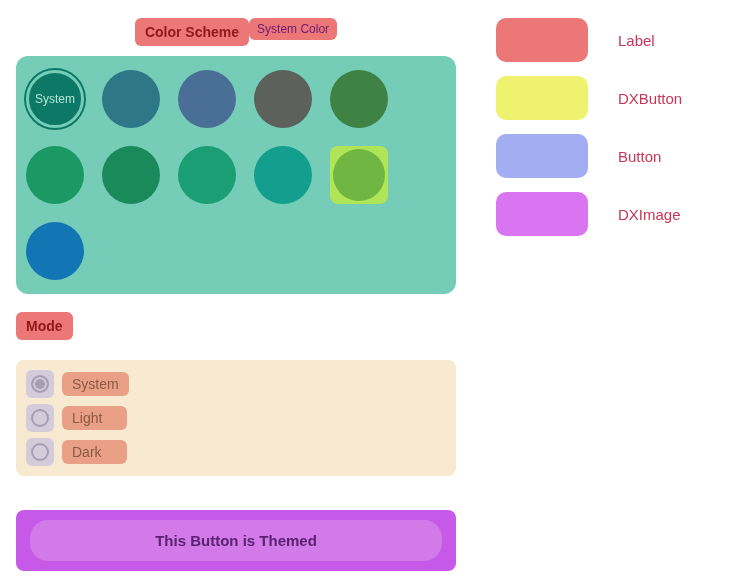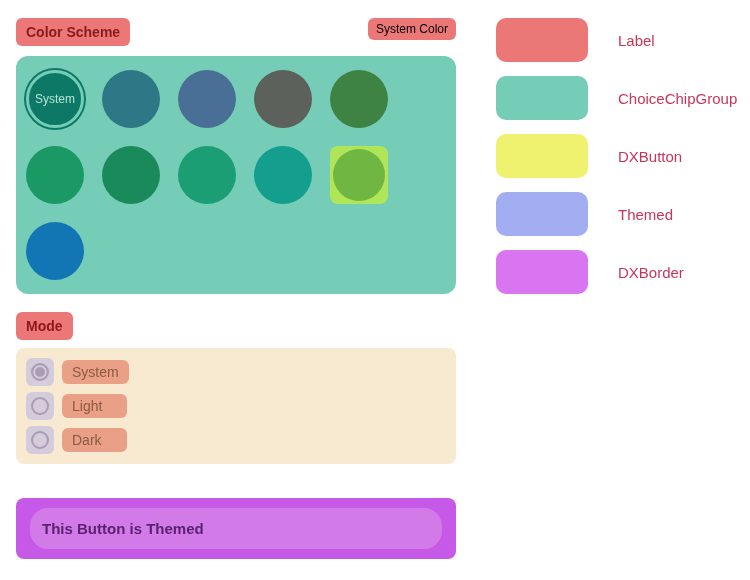--- a/index.html
+++ b/index.html
@@ -1,34 +1,34 @@
 <!DOCTYPE html>
 <html><head>
 <meta charset="utf-8">
 <style>
 *{margin:0;padding:0;box-sizing:border-box;font-family:-apple-system,BlinkMacSystemFont,"Segoe UI",sans-serif}
 body{background:#fff;width:750px;height:580px;position:relative}
 .left{position:absolute;left:16px;top:18px;width:440px}
 .label{display:inline-block;background:#ec7777;color:#8b1a1a;padding:6px 10px;border-radius:6px;font-size:14px;font-weight:600}
 .label-sm{padding:4px 8px;font-size:12px;font-weight:500}
-.label-sm-lighter{color:#000000}
-.row{display:flex;justify-content:space-between;align-items:flex-start;margin-bottom:10px}
+.label-sm-lighter{color:#701a75}
+.row{display:flex;justify-content:center;align-items:flex-start;margin-bottom:10px}
 .chip-group{background:#76cdb7;border-radius:12px;padding:14px 10px;margin-bottom:18px;display:flex;flex-wrap:wrap;gap:18px}
 .chip{width:58px;height:58px;border-radius:50%;cursor:pointer;position:relative}
 .chip.system{background:#0d7866;border:3px solid #76cdb7;box-shadow:0 0 0 2px #0d7866;display:flex;align-items:center;justify-content:center;color:#b3e4d7;font-size:12px}
 .chip.highlighted{background:#b1e558;border-radius:8px;display:flex;align-items:center;justify-content:center}
 .chip.highlighted::after{content:"";width:52px;height:52px;border-radius:50%;background:#6fb642}
 .coll{background:#f8ead0;border-radius:8px;padding:10px;display:flex;flex-direction:column;gap:6px;margin-bottom:34px}
 .coll-row{display:flex;align-items:center;gap:8px}
 .radio{width:28px;height:28px;border-radius:6px;background:#d4ccdb;display:flex;align-items:center;justify-content:center;cursor:pointer}
 .radio::after{content:"";width:14px;height:14px;border-radius:50%;border:2px solid #a99cb5}
 .radio.on::after{background:#a99cb5;box-shadow:inset 0 0 0 2px #d4ccdb}
 .coll-label{background:#eaa086;padding:4px 10px;border-radius:6px;color:#8a5a44;font-size:14px;min-width:65px;cursor:pointer}
 .btn-wrap{background:#c659e8;border-radius:8px;padding:10px 14px}
-.btn{background:#d17ae8;border-radius:18px;padding:12px;text-align:left;color:#5a2270;font-weight:700;font-size:15px;cursor:pointer}
+.btn{background:#d17ae8;border-radius:18px;padding:12px;text-align:center;color:#5a2270;font-weight:700;font-size:15px;cursor:pointer}
 .legend{position:absolute;left:496px;top:18px;display:flex;flex-direction:column;gap:14px}
 .legend-item{display:flex;align-items:center;gap:30px}
 .swatch{width:92px;height:44px;border-radius:10px}
 .legend-text{color:#c73658;font-size:15px}
 </style>
 </head>
 <body>
 
 <div class="left">
   <div class="row">
@@ -43,21 +43,21 @@
       <div class="chip" style="background: rgb(92, 97, 92);"></div>
       <div class="chip" style="background: rgb(63, 131, 68);"></div>
       <div class="chip" style="background: rgb(26, 153, 100);"></div>
       <div class="chip" style="background: rgb(27, 138, 90);"></div>
       <div class="chip" style="background: rgb(28, 158, 116);"></div>
       <div class="chip" style="background: rgb(19, 158, 142);"></div>
       <div class="chip highlighted"></div>
       <div class="chip" style="background: rgb(18, 118, 180);"></div>
     </div>
 
-  <span class="label" style="margin-bottom:4px">Mode</span>
+  <span class="label" style="margin-bottom:16px">Mode</span>
   <div class="coll" id="modes" style="margin-top:4px">
       <div class="coll-row">
         <div class="radio on"></div>
         <div class="coll-label">System</div>
       </div>
       <div class="coll-row">
         <div class="radio"></div>
         <div class="coll-label">Light</div>
       </div>
       <div class="coll-row">
@@ -70,28 +70,24 @@
     <div class="btn">This Button is Themed</div>
   </div>
 </div>
 
 <div class="legend" id="legend">
     <div class="legend-item">
       <div class="swatch" style="background: rgb(236, 119, 119);"></div>
       <div class="legend-text">Label</div>
     </div>
     <div class="legend-item">
-      <div class="swatch" style="background: rgb(118, 205, 183);"></div>
-      <div class="legend-text">ChoiceChipGroup</div>
-    </div>
-    <div class="legend-item">
       <div class="swatch" style="background: rgb(238, 242, 111);"></div>
       <div class="legend-text">DXButton</div>
     </div>
     <div class="legend-item">
       <div class="swatch" style="background: rgb(162, 173, 242);"></div>
-      <div class="legend-text">Themed</div>
+      <div class="legend-text">Button</div>
     </div>
     <div class="legend-item">
       <div class="swatch" style="background: rgb(217, 117, 240);"></div>
-      <div class="legend-text">DXBorder</div>
+      <div class="legend-text">DXImage</div>
     </div>
   </div>
 
 </body></html>

